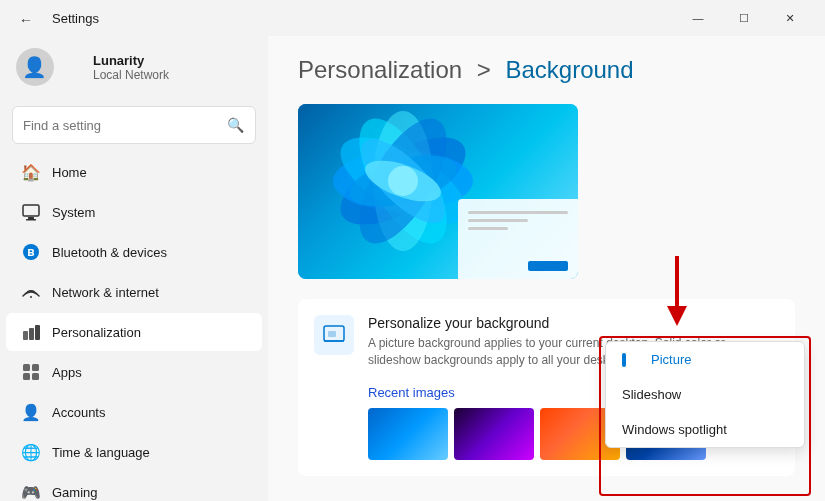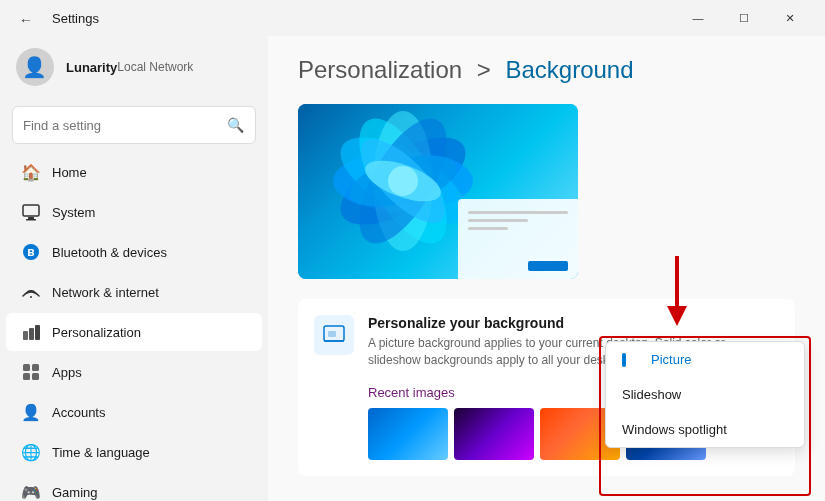--- a/index.html
+++ b/index.html
@@ -97,21 +97,22 @@
       display: flex;
       align-items: center;
       justify-content: center;
       font-size: 20px;
       color: #666;
       flex-shrink: 0;
     }
 
     .user-info {
       display: flex;
-      flex-direction: row;
+      flex-direction: column;
+      margin-left: 27px;
     }
 
     .user-name {
       font-size: 13px;
       font-weight: 600;
       color: #1a1a1a;
     }
 
     .user-type {
       font-size: 12px;
@@ -274,38 +275,38 @@
       font-size: 20px;
       color: #0078d4;
     }
 
     .bg-info {
       flex: 1;
     }
 
     .bg-title {
       font-size: 14px;
-      font-weight: 700;
+      font-weight: 400;
       color: #1a1a1a;
       margin-bottom: 4px;
     }
 
     .bg-desc {
       font-size: 12px;
       color: #666;
       line-height: 1.4;
     }
 
     .recent-images-section {
       margin-top: 16px;
     }
 
     .recent-images-label {
       font-size: 13px;
-      color: #701a75;
+      color: #1d4ed8;
       margin-bottom: 8px;
       font-weight: 400;
     }
 
     .recent-images-grid {
       display: flex;
       gap: 6px;
     }
 
     .recent-image {

